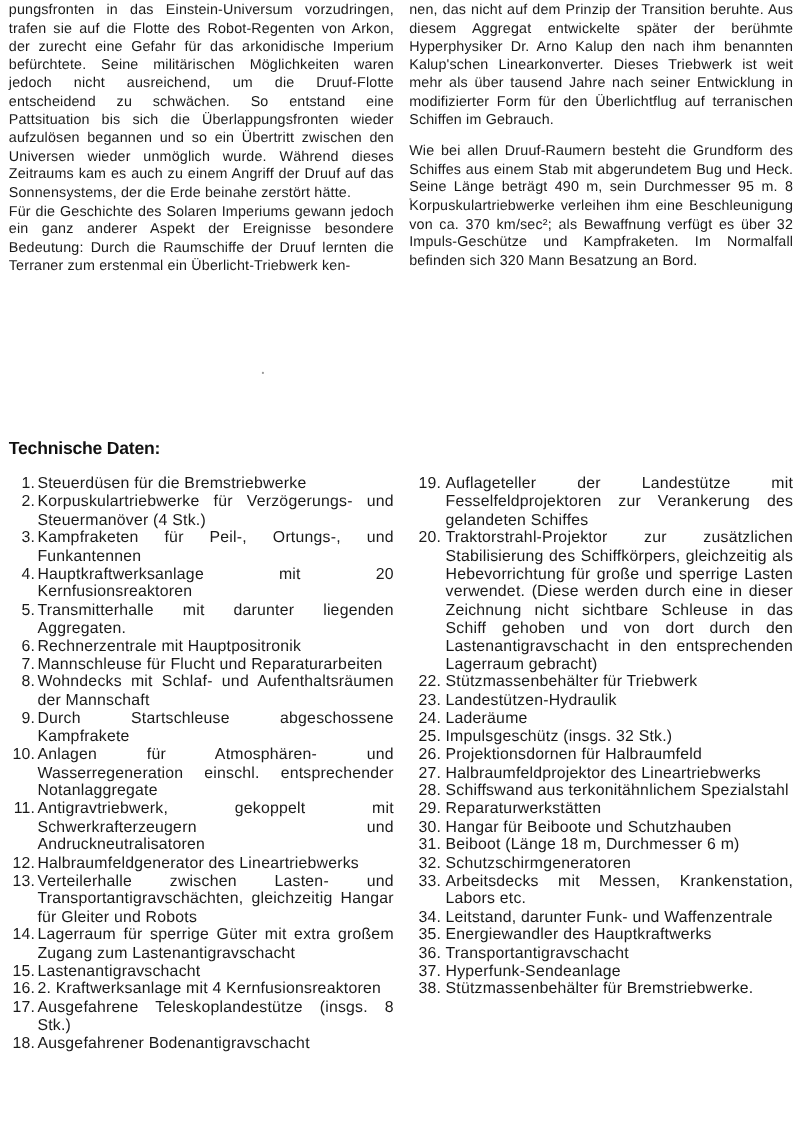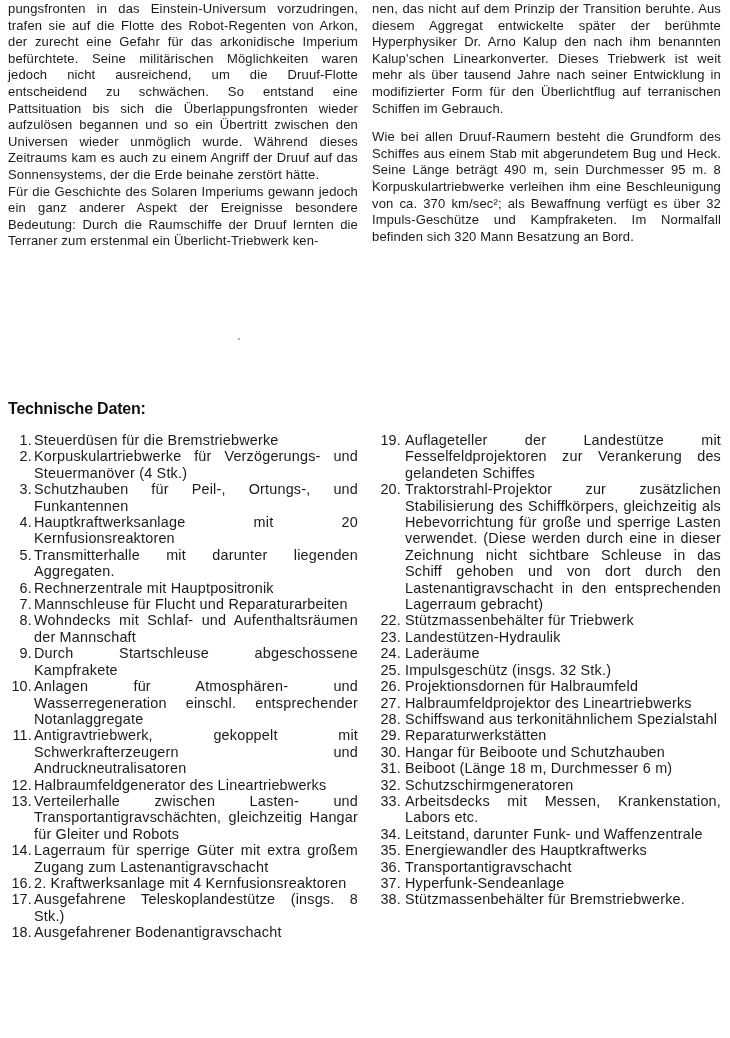--- a/index.html
+++ b/index.html
@@ -51,21 +51,21 @@
     <li>
       <span class="num">1.</span>
       <span class="txt">Steuerdüsen für die Bremstriebwerke</span>
     </li>
     <li>
       <span class="num">2.</span>
       <span class="txt">Korpuskulartriebwerke für Verzögerungs- und Steuermanöver (4 Stk.)</span>
     </li>
     <li>
       <span class="num">3.</span>
-      <span class="txt">Schutzhauben für Peil-, Ortungs-, und Funkantennen</span>
+      <span class="txt">Kampfraketen für Peil-, Ortungs-, und Funkantennen</span>
     </li>
     <li>
       <span class="num">4.</span>
       <span class="txt">Hauptkraftwerksanlage mit 20 Kernfusionsreaktoren</span>
     </li>
     <li>
       <span class="num">5.</span>
       <span class="txt">Transmitterhalle mit darunter liegenden Aggregaten.</span>
     </li>
     <li>
@@ -98,20 +98,24 @@
     </li>
     <li>
       <span class="num">13.</span>
       <span class="txt">Verteilerhalle zwischen Lasten- und Transportantigravschächten, gleichzeitig Hangar für Gleiter und Robots</span>
     </li>
     <li>
       <span class="num">14.</span>
       <span class="txt">Lagerraum für sperrige Güter mit extra großem Zugang zum Lastenantigravschacht</span>
     </li>
     <li>
+      <span class="num">15.</span>
+      <span class="txt">Lastenantigravschacht</span>
+    </li>
+    <li>
       <span class="num">16.</span>
       <span class="txt">2. Kraftwerksanlage mit 4 Kernfusionsreaktoren</span>
     </li>
     <li>
       <span class="num">17.</span>
       <span class="txt">Ausgefahrene Teleskoplandestütze (insgs. 8 Stk.)</span>
     </li>
     <li>
       <span class="num">18.</span>
       <span class="txt">Ausgefahrener Bodenantigravschacht</span>

